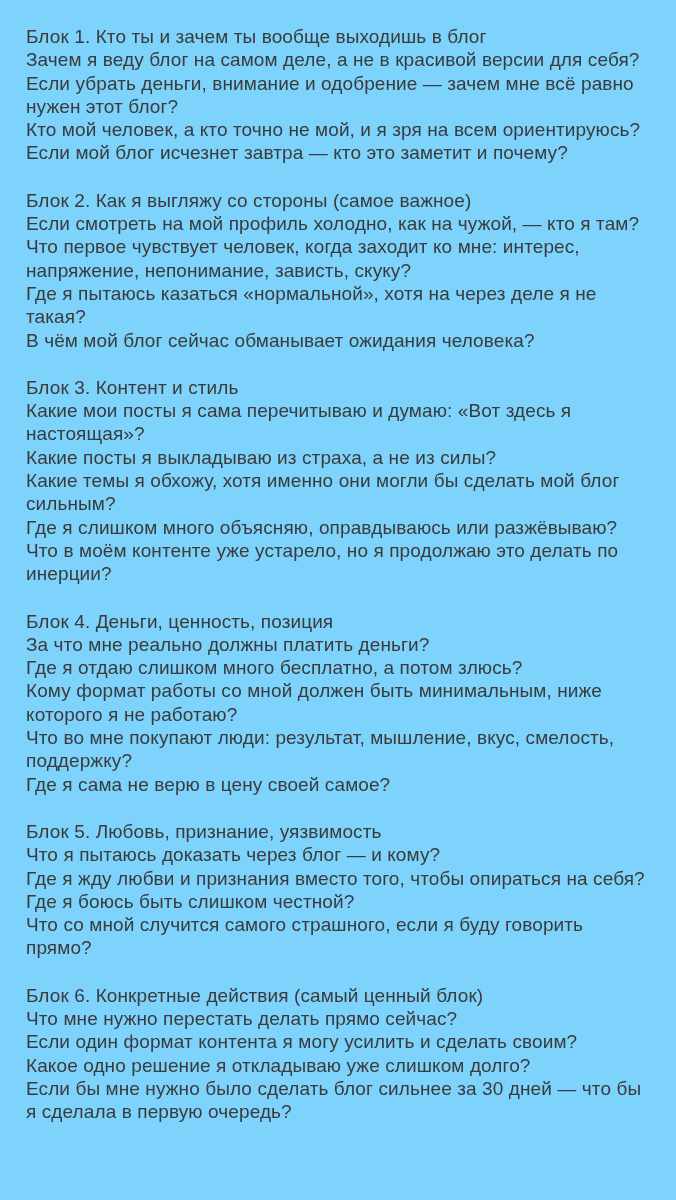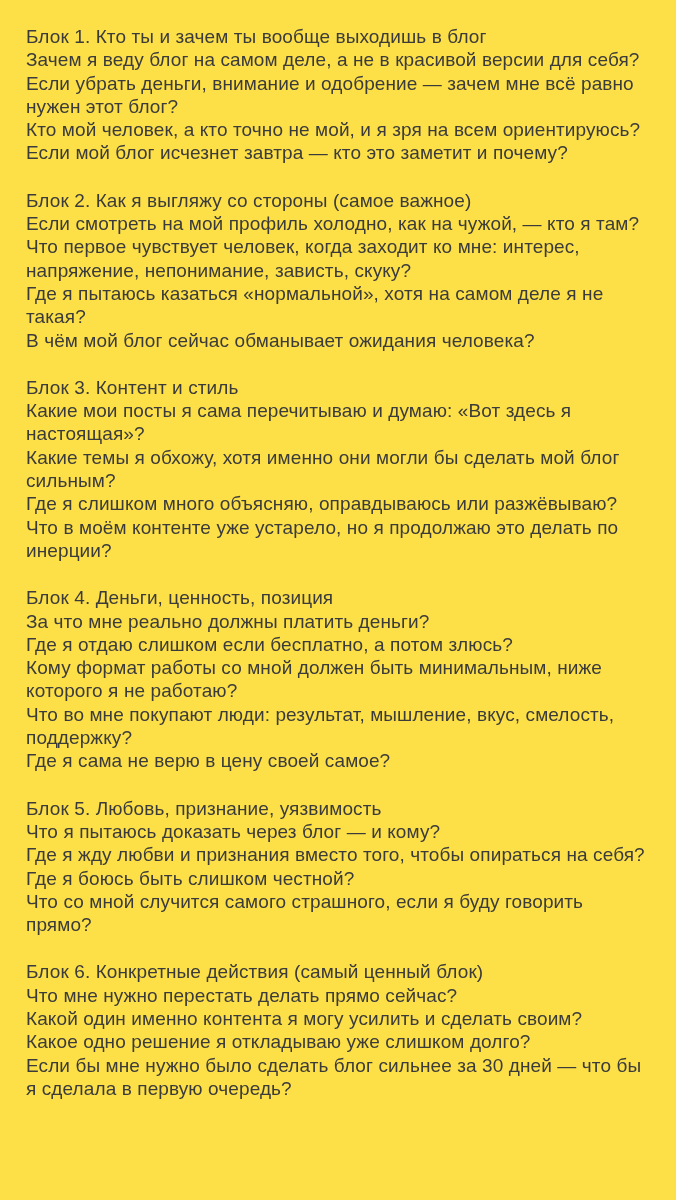--- a/index.html
+++ b/index.html
@@ -5,21 +5,21 @@
   html, body {
     margin: 0;
     padding: 0;
     background: #e9eae9;
   }
   .page {
     position: relative;
     width: 676px;
     height: 1200px;
     box-sizing: border-box;
-    background: #fde047;
+    background: #7dd3fc;
     padding: 25px 26px 0 26px;
     font-family: "Liberation Sans", "DejaVu Sans", sans-serif;
     font-size: 19px;
     line-height: 23.3px;
     color: #3b3b3b;
     overflow: hidden;
   }
   .block {
     margin: 0 0 24px 0;
   }
@@ -40,47 +40,48 @@
         <p class="line">Блок 1. Кто ты и зачем ты вообще выходишь в блог</p>
         <p class="line">Зачем я веду блог на самом деле, а не в красивой версии для себя?</p>
         <p class="line">Если убрать деньги, внимание и одобрение — зачем мне всё равно нужен этот блог?</p>
         <p class="line">Кто мой человек, а кто точно не мой, и я зря на всем ориентируюсь?</p>
         <p class="line">Если мой блог исчезнет завтра — кто это заметит и почему?</p>
       </section>
       <section class="block">
         <p class="line">Блок 2. Как я выгляжу со стороны (самое важное)</p>
         <p class="line">Если смотреть на мой профиль холодно, как на чужой, — кто я там?</p>
         <p class="line">Что первое чувствует человек, когда заходит ко мне: интерес, напряжение, непонимание, зависть, скуку?</p>
-        <p class="line">Где я пытаюсь казаться «нормальной», хотя на самом деле я не такая?</p>
+        <p class="line">Где я пытаюсь казаться «нормальной», хотя на через деле я не такая?</p>
         <p class="line">В чём мой блог сейчас обманывает ожидания человека?</p>
       </section>
       <section class="block">
         <p class="line">Блок 3. Контент и стиль</p>
         <p class="line">Какие мои посты я сама перечитываю и думаю: «Вот здесь я настоящая»?</p>
+        <p class="line">Какие посты я выкладываю из страха, а не из силы?</p>
         <p class="line">Какие темы я обхожу, хотя именно они могли бы сделать мой блог сильным?</p>
         <p class="line">Где я слишком много объясняю, оправдываюсь или разжёвываю?</p>
         <p class="line">Что в моём контенте уже устарело, но я продолжаю это делать по инерции?</p>
       </section>
       <section class="block">
         <p class="line">Блок 4. Деньги, ценность, позиция</p>
         <p class="line">За что мне реально должны платить деньги?</p>
-        <p class="line">Где я отдаю слишком если бесплатно, а потом злюсь?</p>
+        <p class="line">Где я отдаю слишком много бесплатно, а потом злюсь?</p>
         <p class="line">Кому формат работы со мной должен быть минимальным, ниже которого я не работаю?</p>
         <p class="line">Что во мне покупают люди: результат, мышление, вкус, смелость, поддержку?</p>
         <p class="line">Где я сама не верю в цену своей самое?</p>
       </section>
       <section class="block">
         <p class="line">Блок 5. Любовь, признание, уязвимость</p>
         <p class="line">Что я пытаюсь доказать через блог — и кому?</p>
         <p class="line">Где я жду любви и признания вместо того, чтобы опираться на себя?</p>
         <p class="line">Где я боюсь быть слишком честной?</p>
         <p class="line">Что со мной случится самого страшного, если я буду говорить прямо?</p>
       </section>
       <section class="block">
         <p class="line">Блок 6. Конкретные действия (самый ценный блок)</p>
         <p class="line">Что мне нужно перестать делать прямо сейчас?</p>
-        <p class="line">Какой один именно контента я могу усилить и сделать своим?</p>
+        <p class="line">Если один формат контента я могу усилить и сделать своим?</p>
         <p class="line">Какое одно решение я откладываю уже слишком долго?</p>
         <p class="line">Если бы мне нужно было сделать блог сильнее за 30 дней — что бы я сделала в первую очередь?</p>
       </section>
     </div>
 
 </div>
 
 </body></html>

